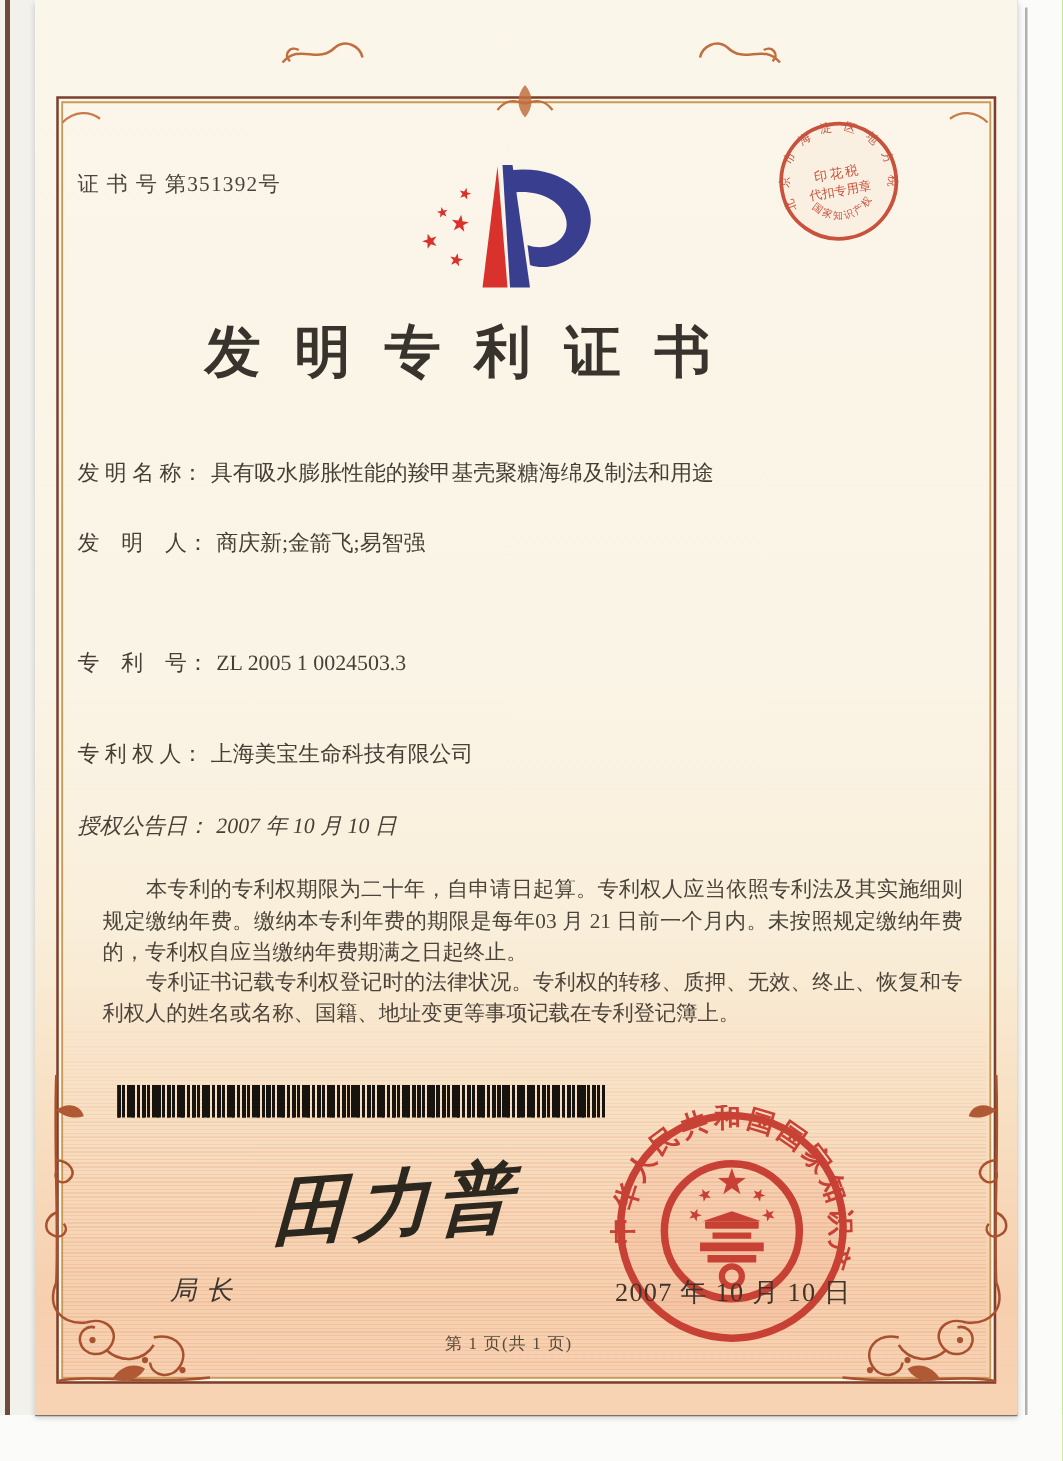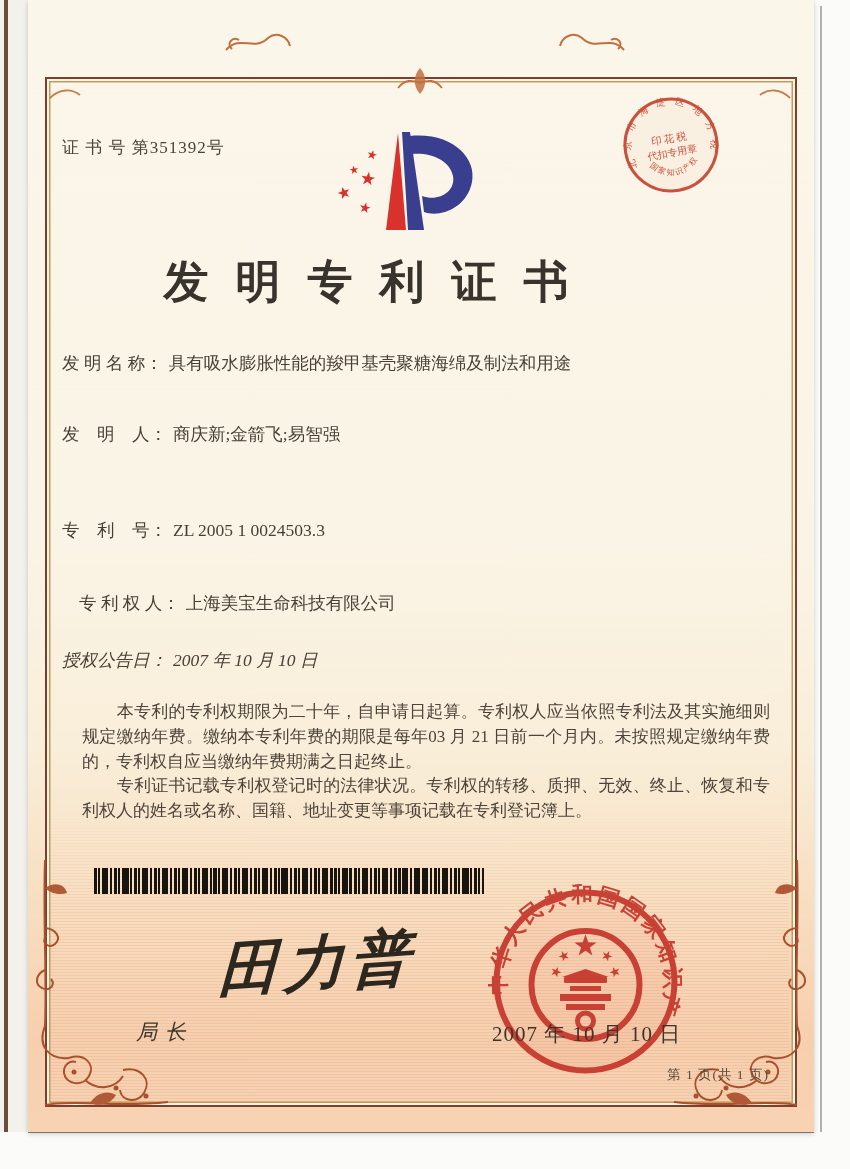--- a/index.html
+++ b/index.html
@@ -28,40 +28,40 @@
 
   .cert-no{left:62px;top:136px;font-size:17px;letter-spacing:1px;color:#4a443c;z-index:3;}
   .logo{left:332px;top:130px;z-index:3;}
   .tax-stamp{left:620px;top:94px;z-index:4;transform:rotate(-10deg);opacity:.92;}
 
   .title{left:45px;top:252px;width:642px;text-align:center;font-size:45px;font-weight:700;
     letter-spacing:27px;padding-left:27px;box-sizing:border-box;color:#38332c;z-index:3;}
 
   .field{left:62px;font-size:17.5px;color:#473f35;z-index:3;white-space:nowrap;}
   .field .val{margin-left:6px;}
-  .f1{top:351px;} .f2{top:422px;} .f3{top:478px;margin-top:40px;} .f4{top:534px;} .f5{top:591px;margin-left:17px;} .f6{top:648px;font-style:italic;}
+  .f1{top:366px;} .f2{top:422px;} .f3{top:478px;margin-top:40px;} .f4{top:534px;} .f5{top:591px;} .f6{top:648px;font-style:italic;}
 
   .body-text{left:82px;top:700px;width:688px;z-index:3;}
   .body-text p{margin:0;font-size:17px;line-height:24.8px;text-align:justify;
     text-indent:2.05em;color:#4c443a;}
 
   .barcode{left:94px;top:868px;width:390px;height:26px;z-index:3;
     background-image:
       repeating-linear-gradient(90deg,#17130e 0 2px,transparent 2px 4px),
       repeating-linear-gradient(90deg,#17130e 0 3px,transparent 3px 10px),
       repeating-linear-gradient(90deg,#17130e 0 1px,transparent 1px 17px);}
 
   .director{left:136px;top:1018px;font-size:21px;letter-spacing:8px;color:#3c362e;z-index:3;font-style:italic;}
   .signature{left:218px;top:924px;font-size:60px;font-weight:600;letter-spacing:6px;color:#2c2820;
     transform:rotate(-4deg) skewX(-6deg);font-style:italic;z-index:3;}
 
   .seal{left:488px;top:884px;z-index:5;opacity:.92;}
   .seal-date{left:492px;top:1020px;font-size:21px;letter-spacing:1px;color:#3f342c;z-index:6;}
 
-  .footer{left:45px;top:1066px;width:724px;text-align:right;font-size:13.5px;
+  .footer{left:45px;top:1066px;width:724px;text-align:center;font-size:13.5px;
     letter-spacing:1px;color:#5a4a3a;z-index:3;}
 
   .flourish-left{left:30px;top:858px;z-index:2;}
   .flourish-right{left:672px;top:858px;z-index:2;transform:scaleX(-1);}
   .orn-tl{left:222px;top:30px;z-index:2;}
   .orn-tr{left:556px;top:30px;z-index:2;transform:scaleX(-1);}
   .orn-tc{left:392px;top:64px;z-index:2;}
   .sprig-l{left:48px;top:86px;z-index:2;}
   .sprig-r{left:758px;top:86px;z-index:2;transform:scaleX(-1);}
 </style>

